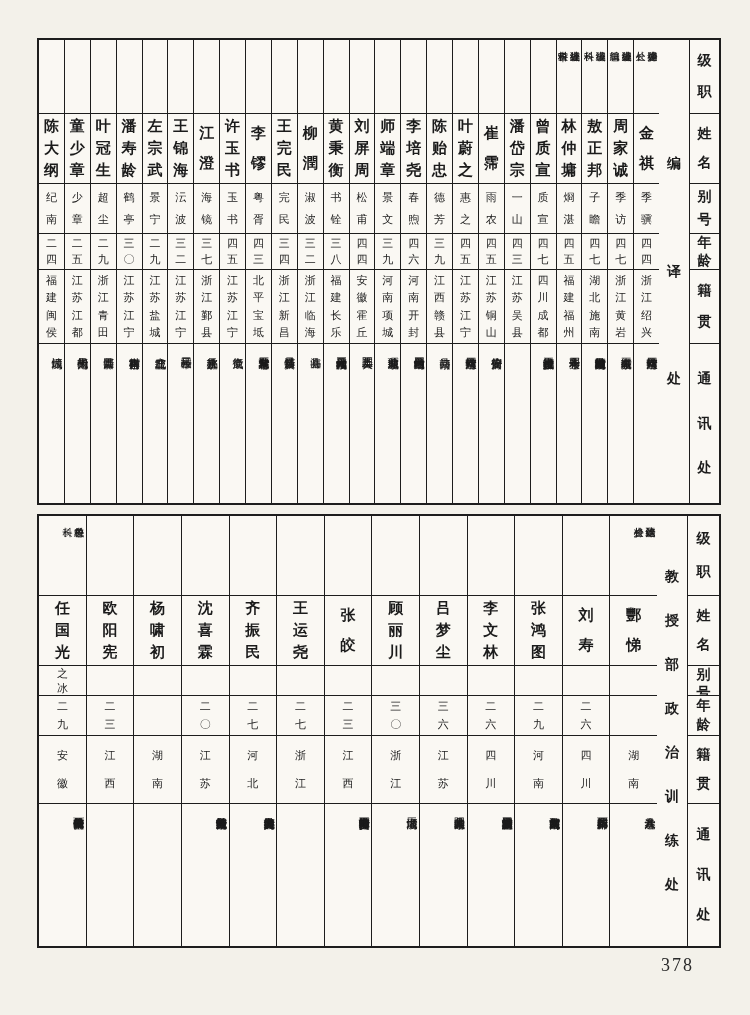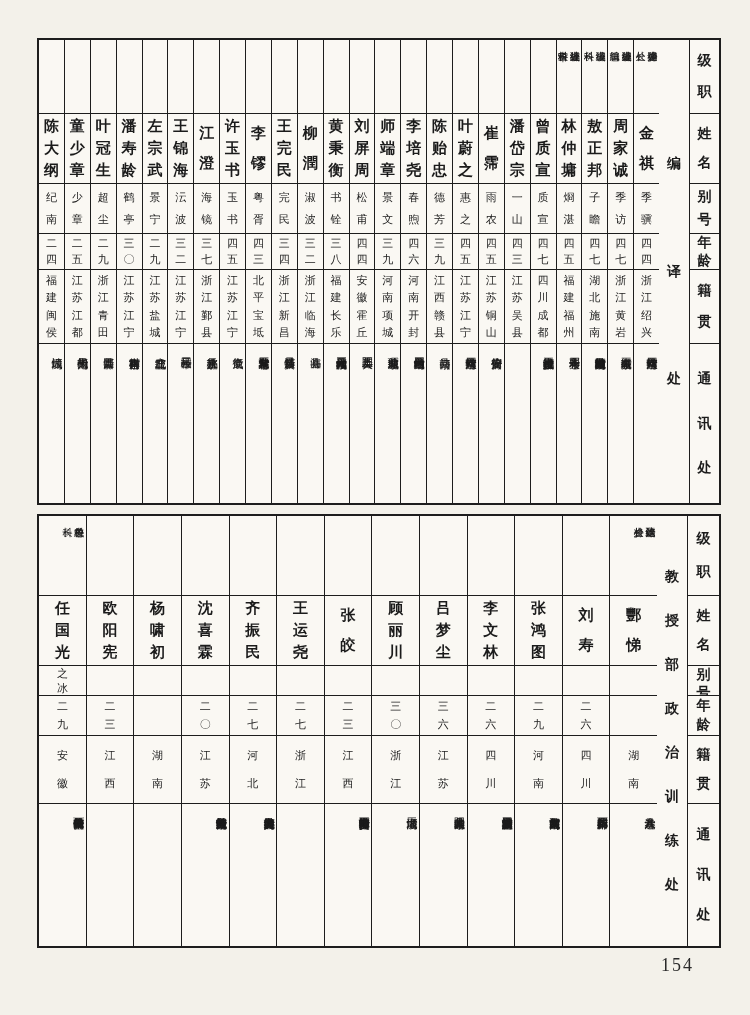--- a/index.html
+++ b/index.html
@@ -1311,14 +1311,14 @@
           <div class="chars p-chars">
             <span>安</span>
             <span>徽</span>
           </div>
         </div>
         <div class="cell c-addr v">
           <div class="vflow">安徽灵璧西门外单炯仁收转</div>
         </div>
       </div>
     </div>
-  <div class="pageno">154</div>
+  <div class="pageno">378</div>
 </div>
 
 </body></html>

